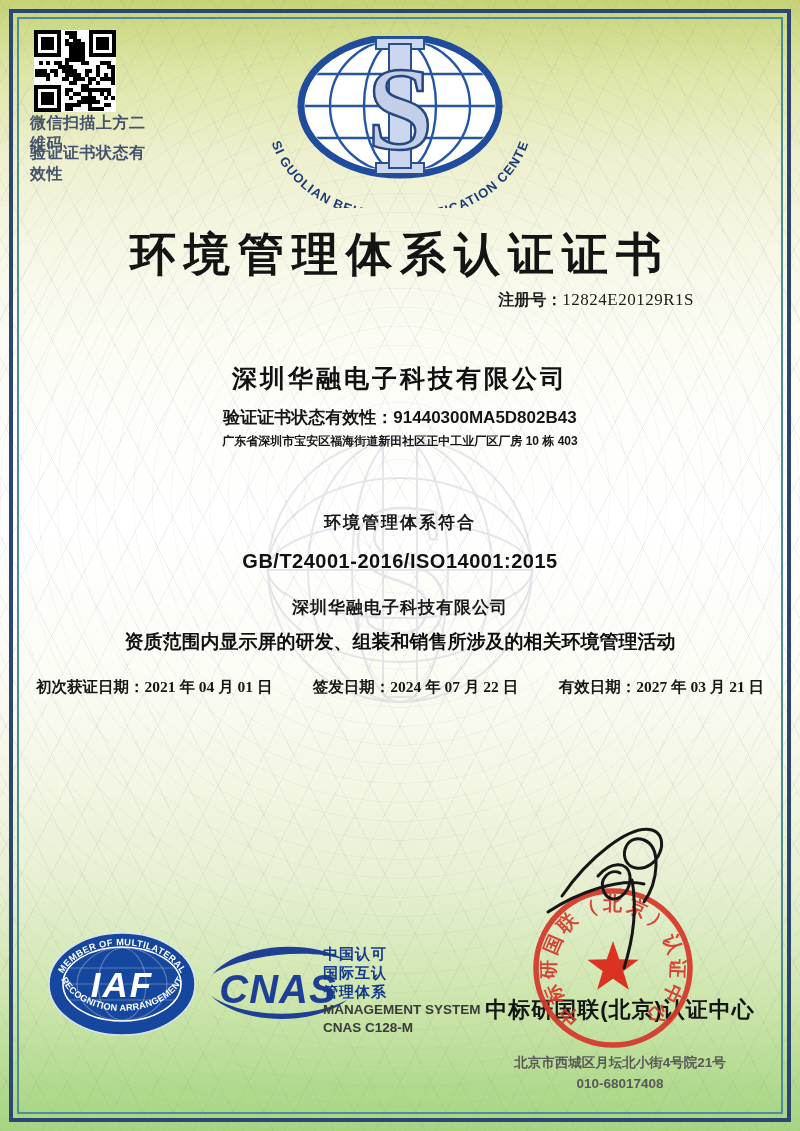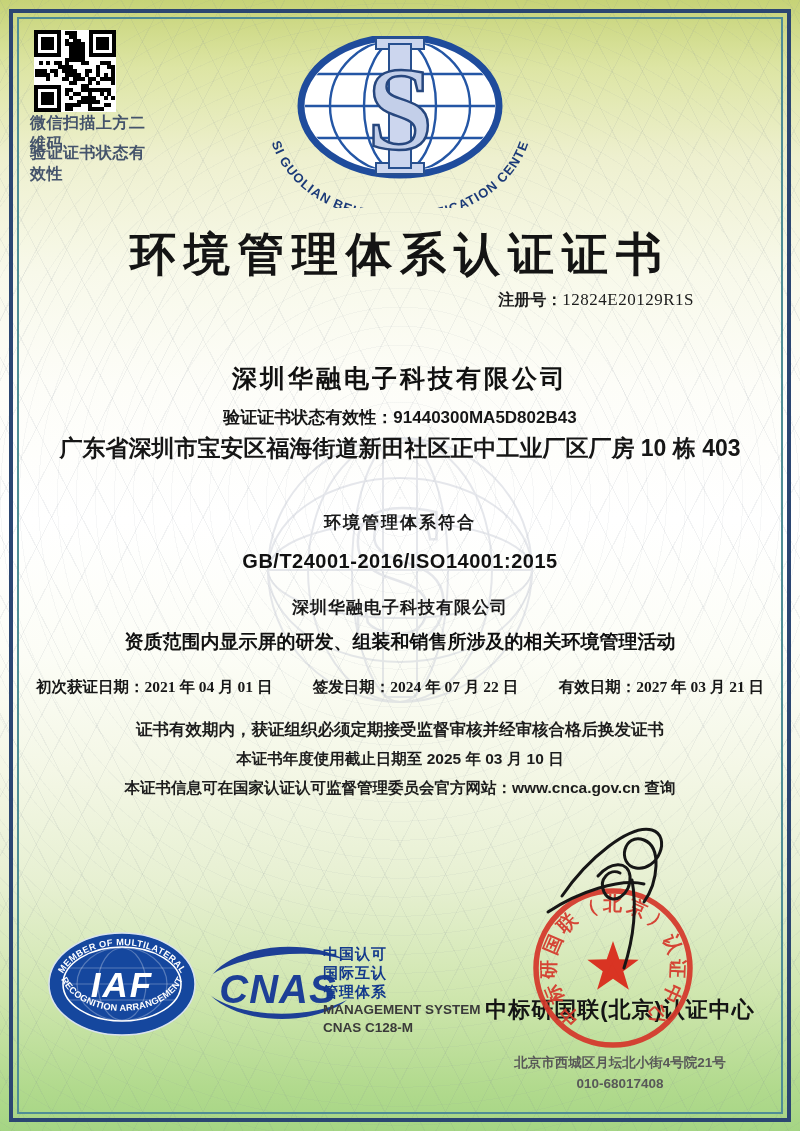--- a/index.html
+++ b/index.html
@@ -35,21 +35,21 @@
 
   
   .title { top:224px; font-size:46px; font-weight:700; letter-spacing:8px; color:#141414; }
   .regno { top:290px; right:106px; font-size:16px; color:#1c1c1c; }
   .regno .lbl { font-weight:700; }
   .regno .val { font-family:Liberation Serif, serif; font-size:17px; letter-spacing:0.5px; }
 
   .certify  { top:331px; font-size:19px; font-weight:700; letter-spacing:11px; color:#1a1a1a; }
   .company  { top:362px; font-size:25px; font-weight:700; letter-spacing:3px; color:#111; }
   .credit   { top:406px; font-size:17px; font-weight:700; color:#161616; }
-  .address  { top:433px; font-size:23px; font-weight:700; color:#161616; }
+  .address  { top:433px; font-size:12px; font-weight:700; color:#161616; }
 
   .sysline  { top:511px; font-size:17px; font-weight:700; color:#1a1a1a; letter-spacing:2px; }
   .standard { top:550px; font-size:20px; font-weight:700; color:#111; letter-spacing:0.5px; }
   .scope-t  { top:596px; font-size:17px; font-weight:700; color:#1a1a1a; letter-spacing:1px; }
   .scope    { top:629px; font-size:19px; font-weight:700; color:#111; }
 
   .dates { top:677px; left:0; right:0; display:flex; justify-content:space-between;
            padding:0 36px; font-size:15.5px; font-weight:700; color:#161616; }
   .dates .num { font-family:"Liberation Serif", serif; }
 
@@ -285,25 +285,20 @@
       <span>初次获证日期：</span><span class="num">2021 年 04 月 01 日</span>
     </span>
     <span>
       <span>签发日期：</span><span class="num">2024 年 07 月 22 日</span>
     </span>
     <span>
       <span>有效日期：</span><span class="num">2027 年 03 月 21 日</span>
     </span>
   </div>
 
-  <div class="abs notes layer">
-    <div class="n1">证书有效期内，获证组织必须定期接受监督审核并经审核合格后换发证书</div>
-    <div class="n2">本证书年度使用截止日期至 2025 年 03 月 10 日</div>
-    <div class="n3">本证书信息可在国家认证认可监督管理委员会官方网站：www.cnca.gov.cn 查询</div>
-  </div>
 
   <svg class="abs sign" width="150" height="170" viewBox="0 0 150 170">
     <g fill="none" stroke="#161616" stroke-width="3" stroke-linecap="round">
       <path d="M 22,80 C 48,42 90,8 112,14 C 132,20 118,56 96,52 C 76,48 84,16 104,24 C 122,31 118,66 104,86"></path>
       <path d="M 8,96 C 38,76 80,62 104,68"></path>
       <path d="M 58,60 C 70,46 88,44 90,60 C 92,78 72,92 64,76 C 58,63 70,52 80,57"></path>
       <path d="M 92,64 C 97,92 93,124 84,152"></path>
     </g>
   </svg>
 

